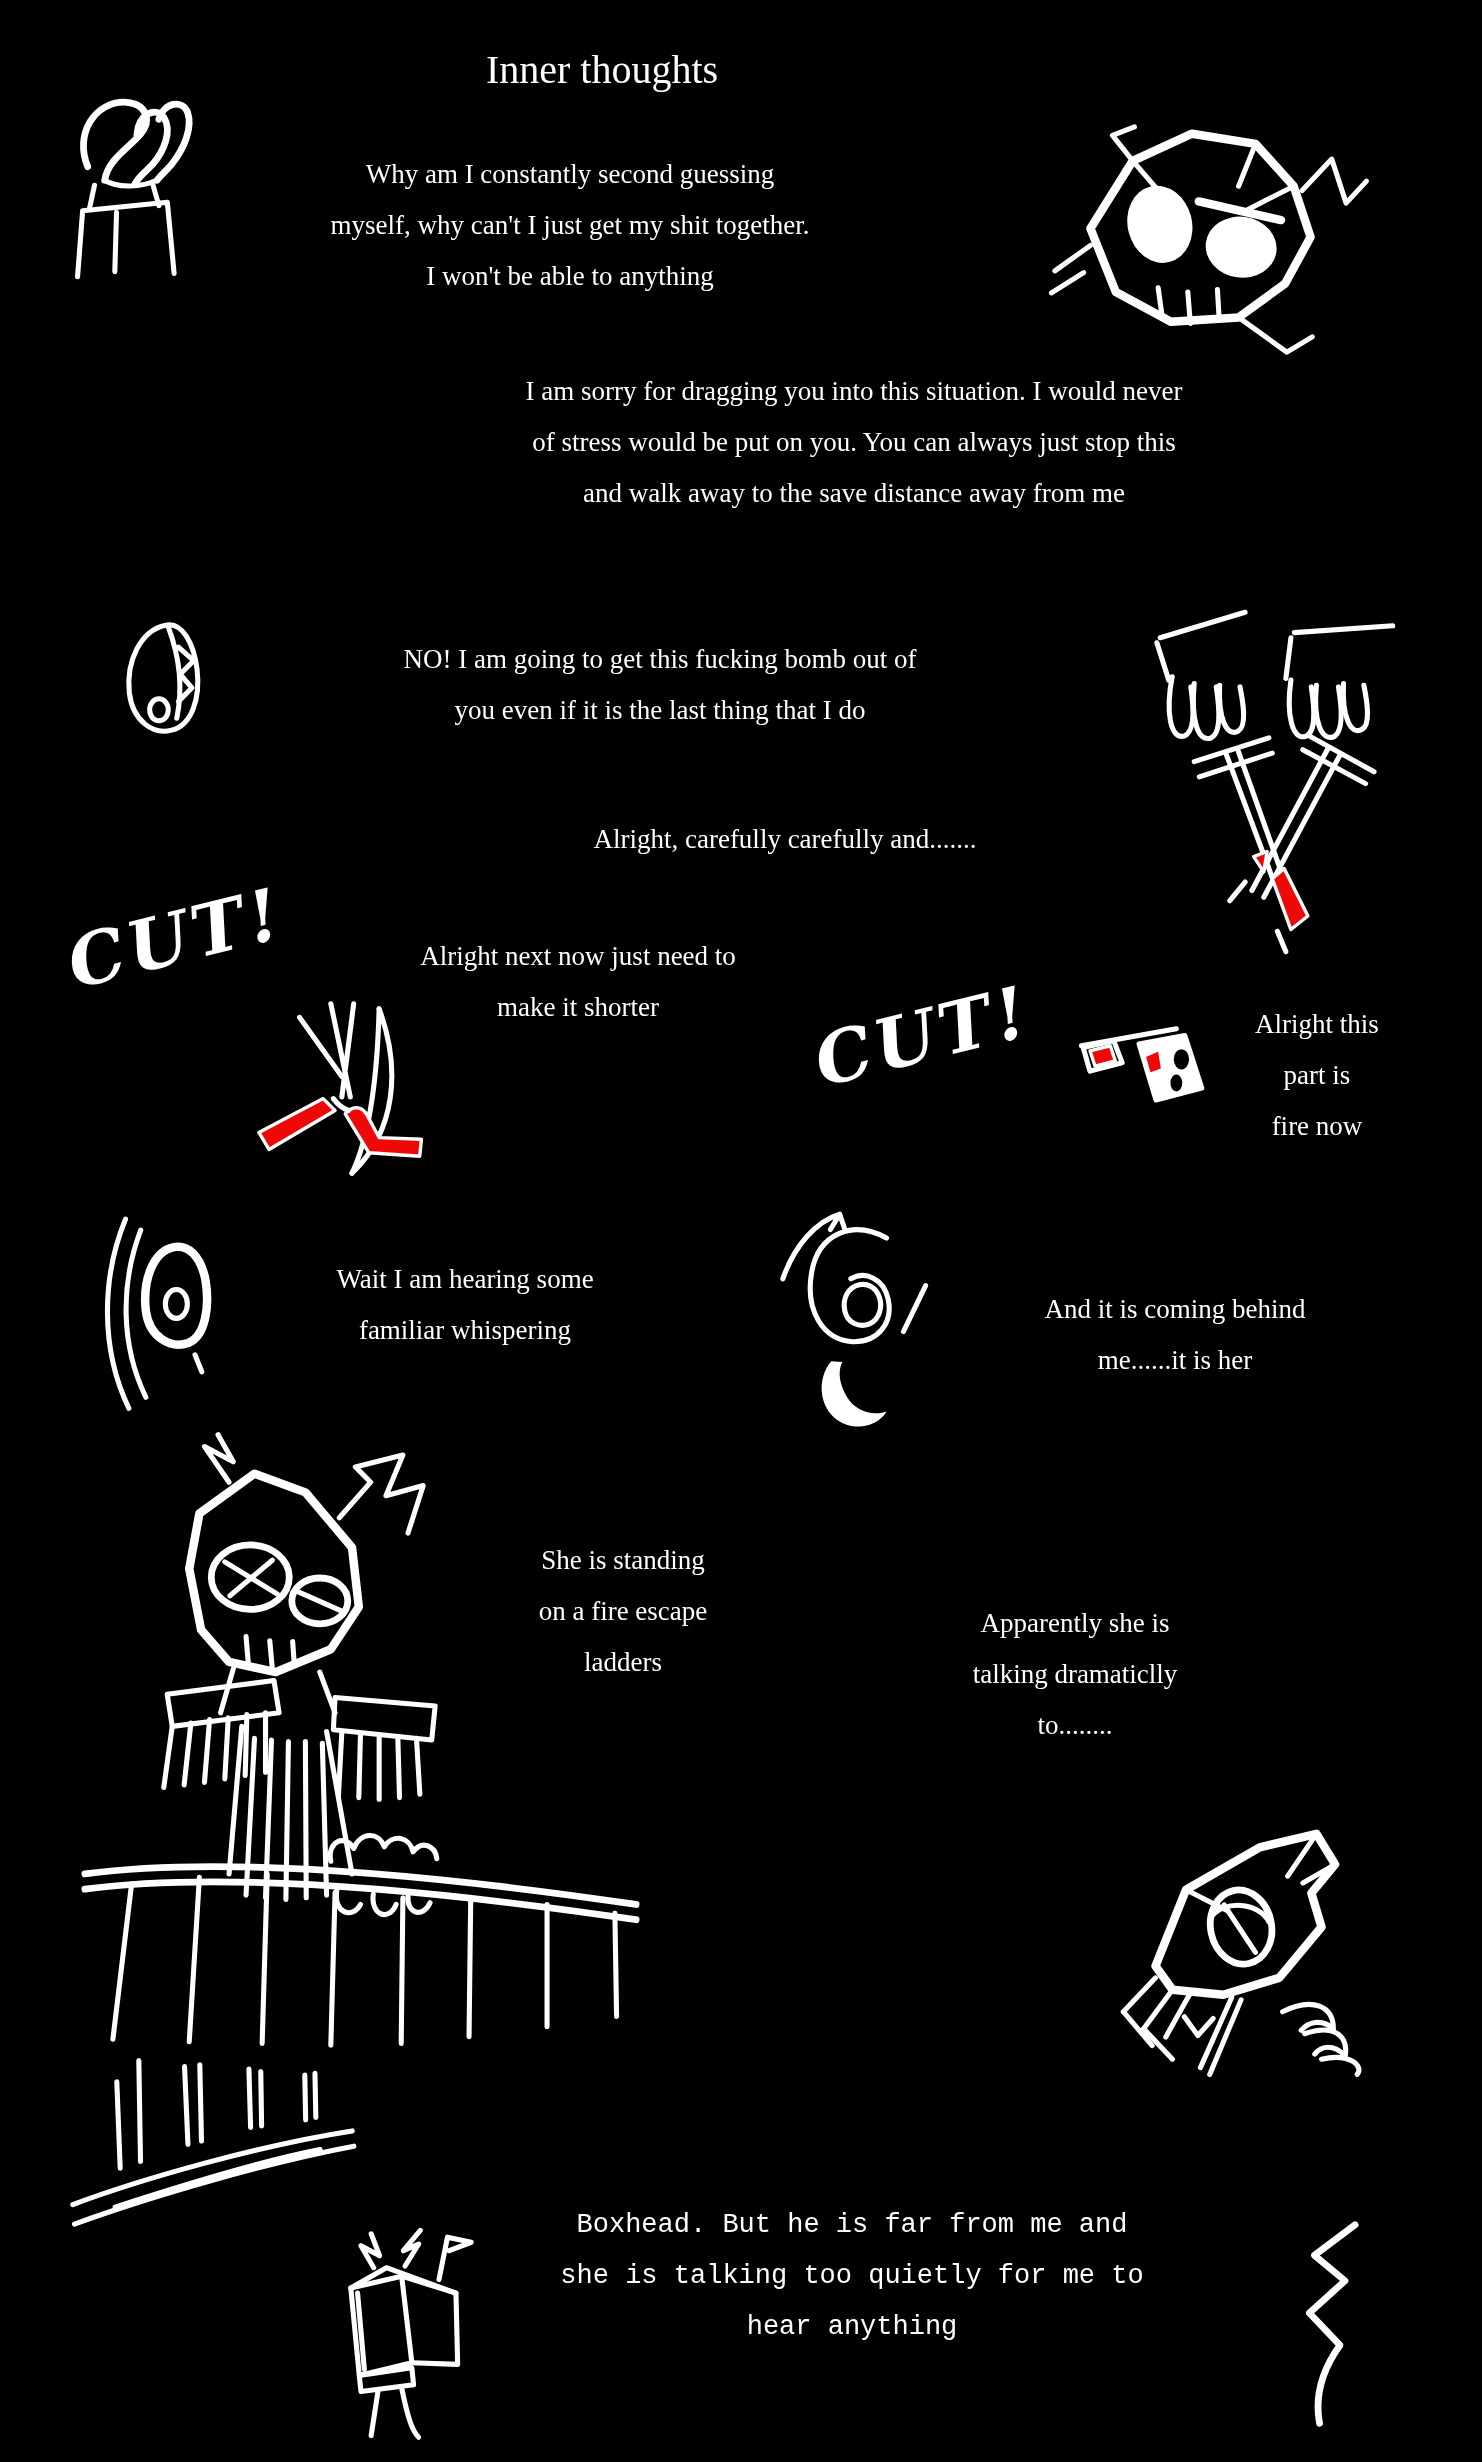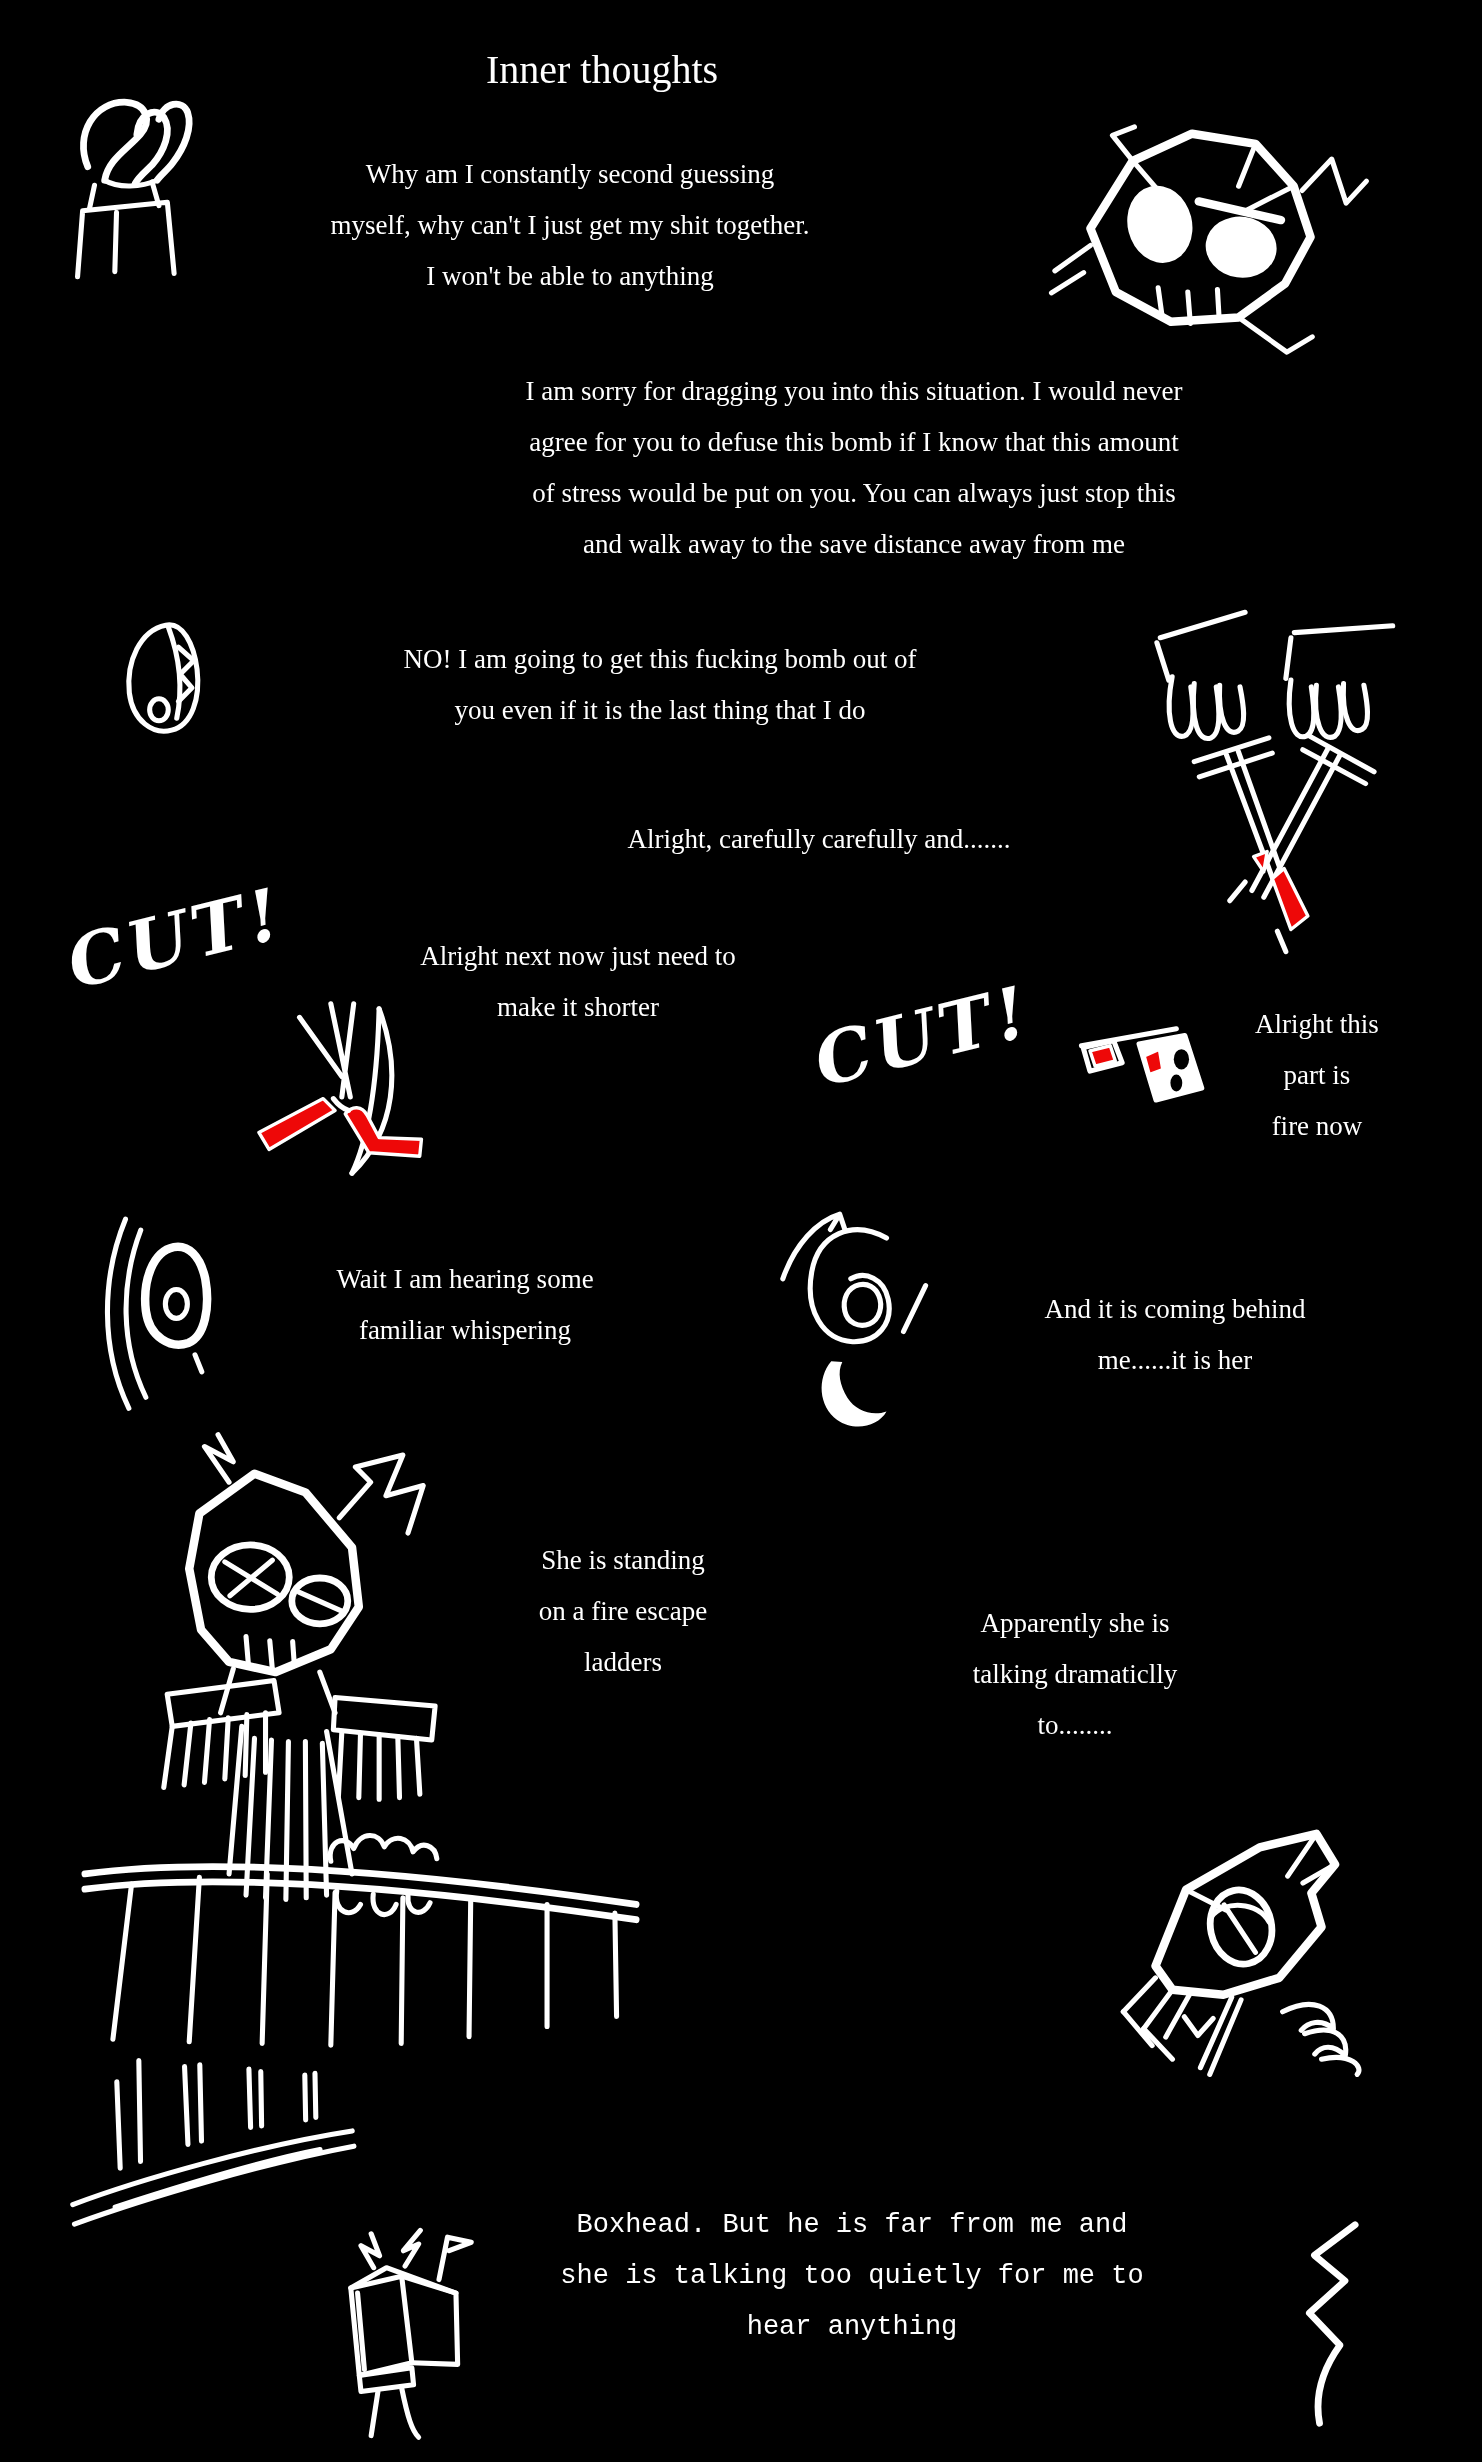--- a/index.html
+++ b/index.html
@@ -28,31 +28,30 @@
   </div>
 
   <div class="cap" style="left:570px;top:149px;">
     <div>Why am I constantly second guessing</div>
     <div>myself, why can't I just get my shit together.</div>
     <div>I won't be able to anything</div>
   </div>
 
   <div class="cap" style="left:854px;top:366px;text-align:center;">
     <div>I am sorry for dragging you into this situation. I would never</div>
-    <div>agree for you to defuse this bomb if I know that this amount</div>
     <div>of stress would be put on you. You can always just stop this</div>
     <div>and walk away to the save distance away from me</div>
   </div>
 
   <div class="cap" style="left:660px;top:634px;text-align:center;">
     <div>NO! I am going to get this fucking bomb out of</div>
     <div>you even if it is the last thing that I do</div>
   </div>
 
-  <div class="cap" style="left:819px;top:814px;">
+  <div class="cap" style="left:785px;top:814px;">
     <div>Alright, carefully carefully and.......</div>
   </div>
 
   <div class="cut" style="left:66px;top:896px;">CUT!</div>
 
   <div class="cap" style="left:578px;top:931px;">
     <div>Alright next now just need to</div>
     <div>make it shorter</div>
   </div>
 

